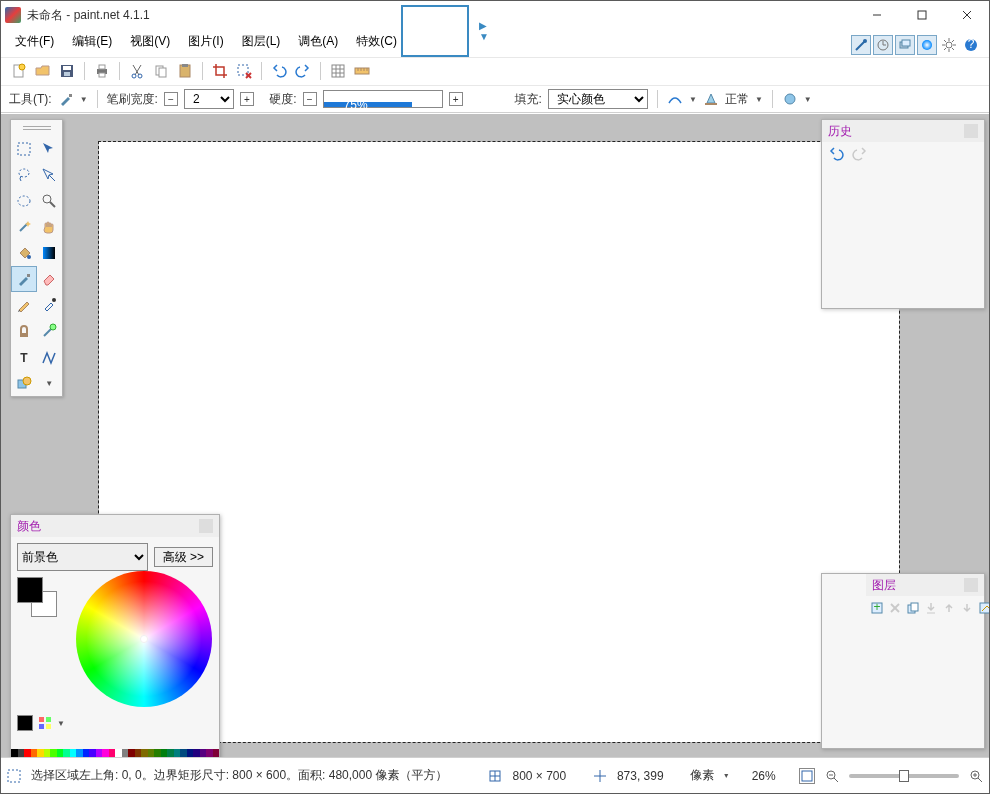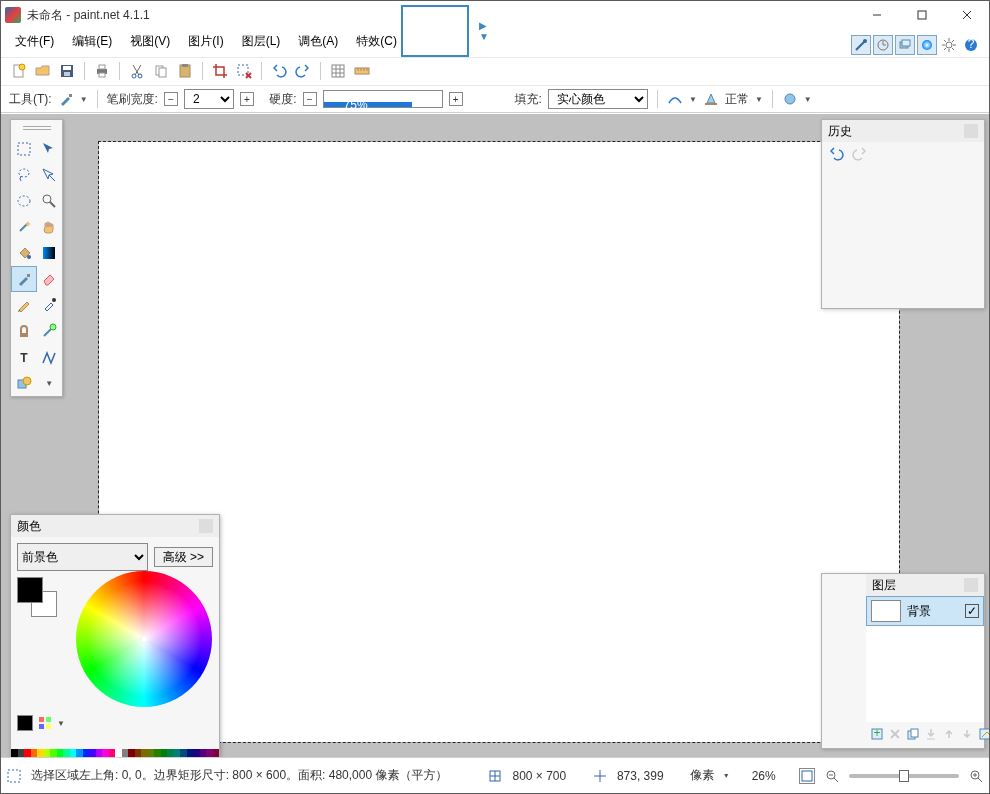--- a/index.html
+++ b/index.html
@@ -49,21 +49,21 @@
 .tools-panel { position: absolute; left: 9px; top: 118px; width: 53px; background: #f7f7f7; border: 1px solid #b0b0b0; box-shadow: 1px 1px 3px rgba(0,0,0,.2); }
 .tools-panel .tp-title { height: 16px; display:flex; align-items:center; justify-content:center; }
 .tools-panel .tp-title .grip { width: 28px; height: 4px; border-top: 1px solid #aaa; border-bottom: 1px solid #aaa; }
 .tools-grid { display: grid; grid-template-columns: 1fr 1fr; }
 .tools-grid .tool { height: 26px; display:flex; align-items:center; justify-content:center; border:1px solid transparent; }
 .tools-grid .tool.selected { background:#cde6f7; border:1px solid #7aa7c7; }
 
 
 .colors-panel { position: absolute; left: 9px; top: 513px; width: 210px; height: 254px; background: #f6f6f6; border: 1px solid #b0b0b0; box-shadow: 1px 1px 4px rgba(0,0,0,.25); }
 .panel-header { height: 22px; display:flex; align-items:center; padding: 0 6px; background:#eee; }
-.panel-header .ptitle { color:#000000; flex:1; }
+.panel-header .ptitle { color:#a21caf; flex:1; }
 .panel-header .pclose { width:14px; height:14px; background:#ddd; }
 .colors-body { padding: 6px; }
 .colors-row1 { display:flex; gap:6px; align-items:center; margin-bottom:6px; }
 .colors-row1 select { height:28px; border:1px solid #888; flex:1; }
 .colors-row1 .adv-btn { height:20px; border:1px solid #888; padding:0 8px; background:#f0f0f0; }
 .fgbg { width: 40px; height: 40px; position: relative; margin-bottom:4px; }
 .fgbg .bg { position:absolute; right:0; bottom:0; width:26px; height:26px; background:#fff; border:1px solid #888; }
 .fgbg .fg { position:absolute; left:0; top:0; width:26px; height:26px; background:#000; border:1px solid #888; }
 .wheel-wrap { position:absolute; left:65px; top:56px; }
 .wheel { width: 136px; height: 136px; border-radius: 50%; background: conic-gradient(red,magenta,blue,cyan,lime,yellow,red); position:relative; }
@@ -555,27 +555,20 @@
         </svg>
       </div>
   </div>
 </div>
 
 <div class="layers-panel">
   <div class="panel-header">
     <span class="ptitle">图层</span>
     <div class="pclose"></div>
   </div>
-  <div class="layer-list">
-    <div class="layer-item">
-      <div class="lthumb"></div>
-      <div class="lname">背景</div>
-      <div class="lcheck">✓</div>
-    </div>
-  </div>
   <div class="layers-footer">
     <div class="lfb">
         <svg class="icon14" viewBox="0 0 14 14">
           <rect x="2" y="2" width="10" height="10" fill="#def" stroke="#58a"></rect>
           <text x="7" y="10" text-anchor="middle" font-size="10" fill="#3a3">+</text>
         </svg>
       </div>
     <div class="lfb" style="opacity:.4">
         <svg class="icon14" viewBox="0 0 14 14">
           <line x1="3" y1="3" x2="11" y2="11" stroke="#888" stroke-width="2"></line>

